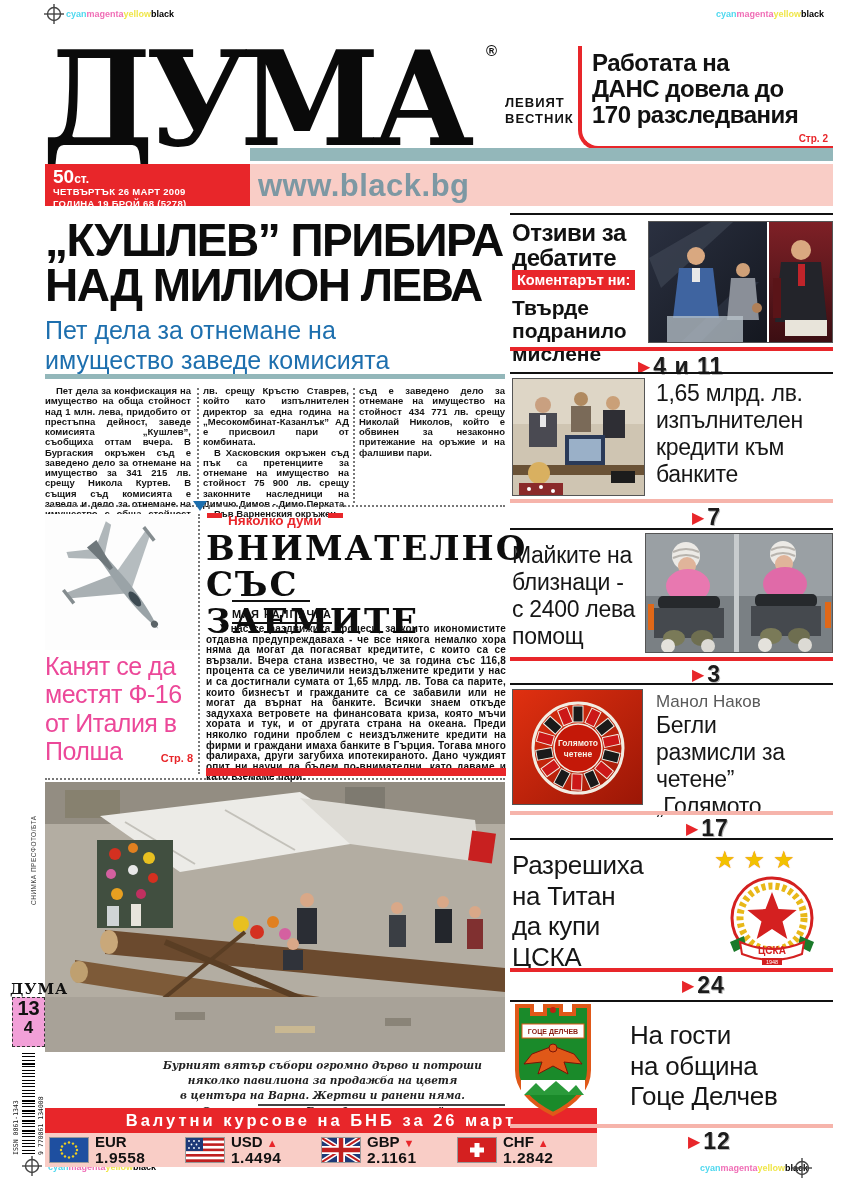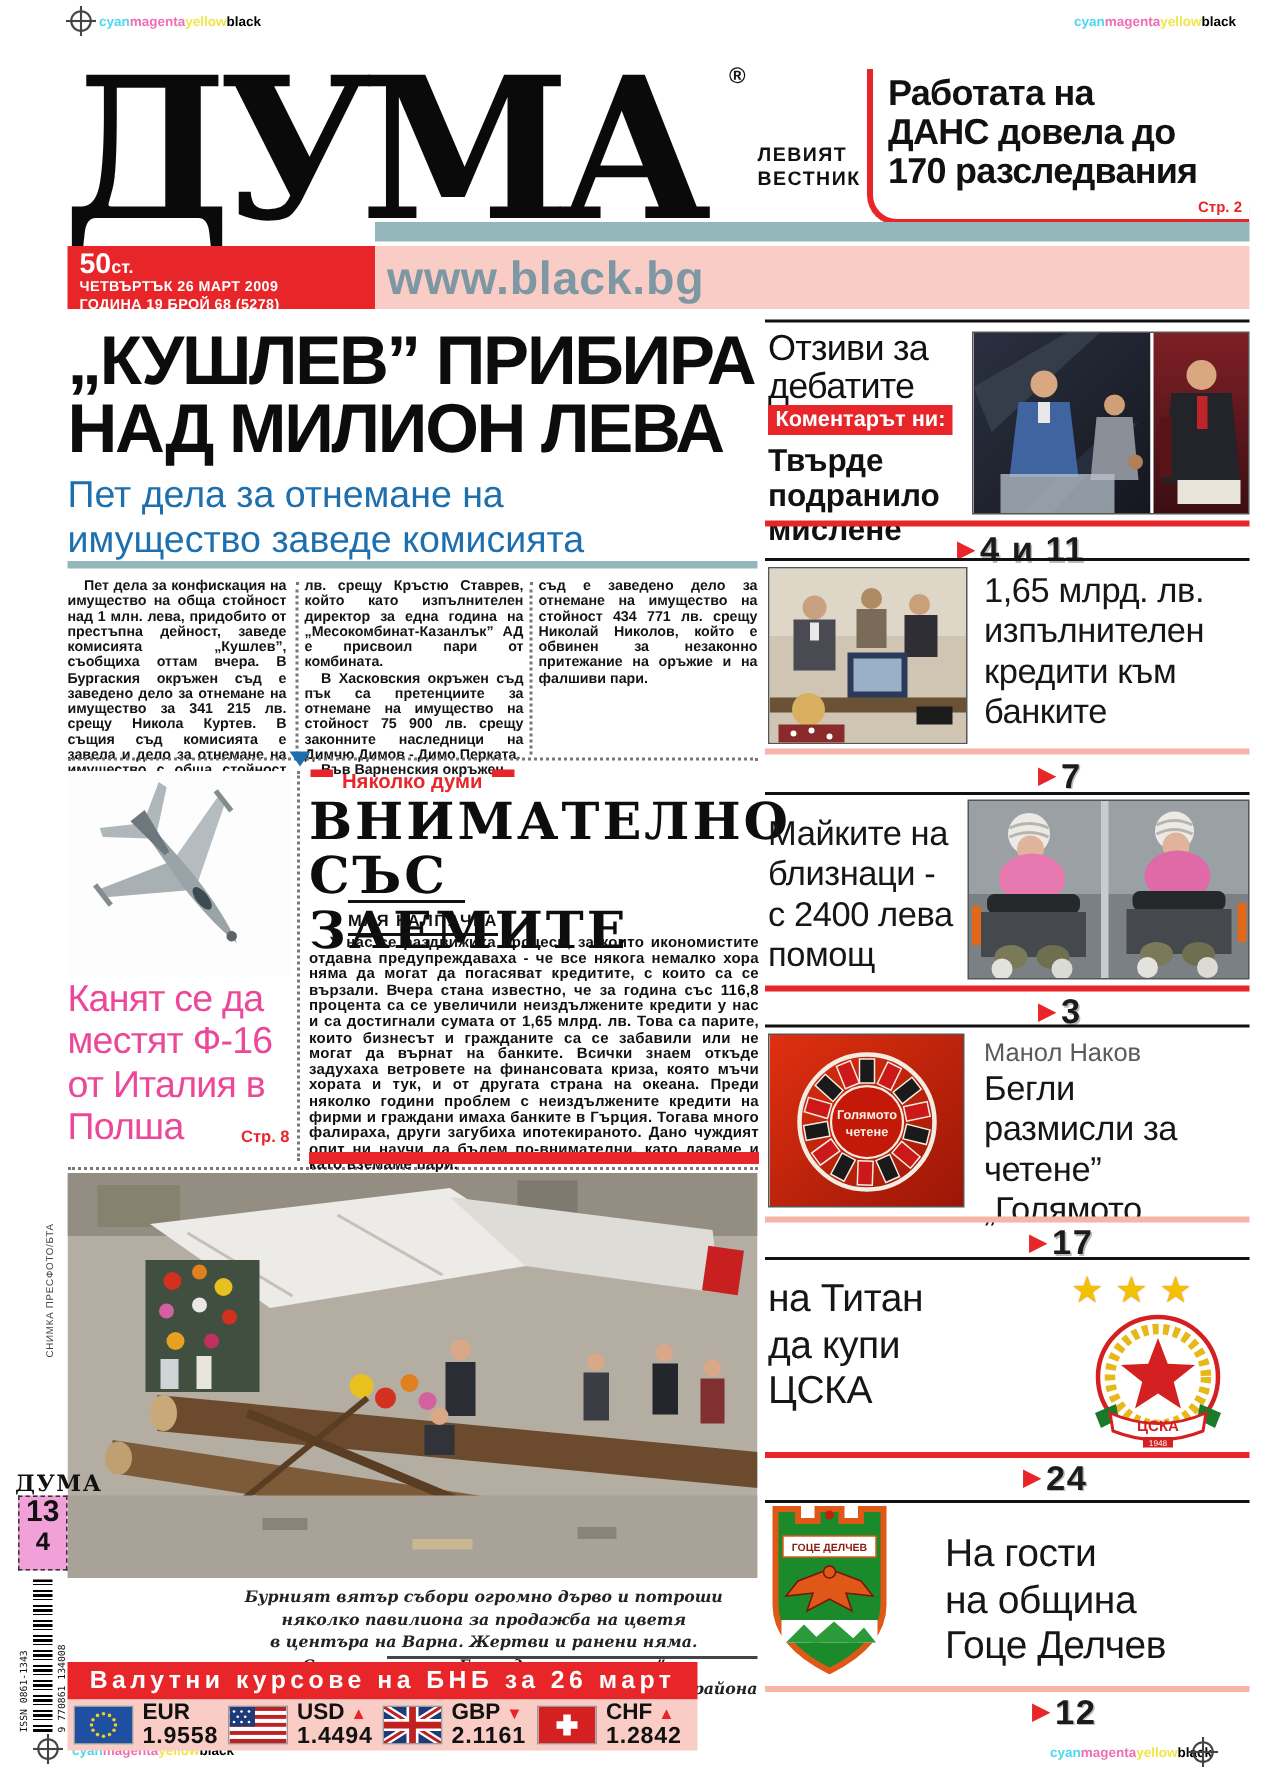--- a/index.html
+++ b/index.html
@@ -71,21 +71,21 @@
   .cur-cell{flex:1;display:flex;align-items:center;gap:6px}
   .flag{width:40px;height:26px;flex:none;border:1px solid #999;background:#fff}
   .cur-code{font-size:15px;font-weight:bold;line-height:1.05}
   .cur-val{font-size:15.5px;font-weight:bold;letter-spacing:0.5px;line-height:1.05}
   .trend{color:#e8262a;font-size:11px;margin-left:4px}
 
   
   .rule-k{background:#111;height:2px}
   .rule-r{background:#e8262a;height:4px}
   .rule-p{background:#f6b4ab;height:4px}
-  .sb-h1{font-size:24px;font-weight:normal;line-height:1.03;letter-spacing:-0.5px}
+  .sb-h1{font-size:24px;font-weight:bold;line-height:1.03;letter-spacing:-0.5px}
   .sb-kicker{background:#e8262a;color:#fff;font-size:14.5px;font-weight:bold;
              padding:2px 5px;display:inline-block}
   .sb-comment{font-size:21px;font-weight:bold;line-height:1.1}
   .sb-light{font-size:23px;line-height:1.18;letter-spacing:-0.3px;color:#161616}
   .sb-light-lg{font-size:26px;line-height:1.18;letter-spacing:-0.3px;color:#161616}
   .sb-author{font-size:17px;color:#5a5a5a}
   .pageref{display:flex;align-items:center;gap:3px}
   .arrow{color:#e8262a;font-size:16px;line-height:1}
   .pnum{font-size:23px;font-weight:bold;color:#1b1b1b;letter-spacing:1px;
         text-shadow:1px 1px 0 #bbb}
@@ -268,21 +268,21 @@
       <rect x="238" y="168" width="20" height="20" fill="#30333a"></rect>
   </svg>
 </div>
 <div class="abs caption" style="left:140px;top:1058px;width:365px">
   <div>Бурният вятър събори огромно дърво и потроши няколко павилиона за продажба на цветя</div>
   <div>в центъра на Варна. Жертви и ранени няма. Служители на „Гражданска защита”</div>
   <div class="r">веднага се заеха с разчистването на района</div>
 </div>
 <div class="abs" style="left:258px;top:1104px;width:247px;height:1.5px;background:#444"></div>
 
-<div class="abs" style="left:45px;top:1108px;width:420px">
+<div class="abs" style="left:45px;top:1108px;width:552px">
   <div class="cur-title">Валутни курсове на БНБ за 26 март</div>
   <div class="cur-body">
     <div class="cur-cell">
       <div class="flag">
         <svg width="38" height="24" viewBox="0 0 38 24">
             <rect width="38" height="24" fill="#1e4fa0"></rect>
             <g fill="#f0d020">
               <circle cx="19" cy="4.5" r="1.2"></circle>
               <circle cx="23" cy="5.6" r="1.2"></circle>
               <circle cx="26" cy="8.5" r="1.2"></circle>
@@ -563,20 +563,21 @@
   <div>„Голямото</div>
 </div>
 <div class="abs rule-p" style="left:510px;top:811px;width:323px"></div>
 <div class="abs pageref" style="left:686px;top:815px">
   <span class="arrow">▶</span>
   <span class="pnum">17</span>
 </div>
 <div class="abs rule-k" style="left:510px;top:838px;width:323px"></div>
 
 <div class="abs sb-light-lg" style="left:512px;top:850px;width:195px">
+  <div>Разрешиха</div>
   <div>на Титан</div>
   <div>да купи</div>
   <div>ЦСКА</div>
 </div>
 <div class="abs stars" style="left:714px;top:846px">★★★</div>
 <div class="abs" style="left:710px;top:872px;width:125px;height:95px">
   <svg width="125" height="95" viewBox="0 0 125 95">
     <circle cx="62" cy="46" r="40" fill="#fff" stroke="#d42020" stroke-width="3"></circle>
     <circle cx="62" cy="46" r="32" fill="none" stroke="#e8b818" stroke-width="7" stroke-dasharray="4 3"></circle>
     <path d="M62,20 L68.5,37.1 L86.7,38 L72.5,49.4 L77.3,67 L62,57 L46.7,67 L51.5,49.4 L37.3,38 L55.5,37.1 Z" fill="#d42020"></path>

